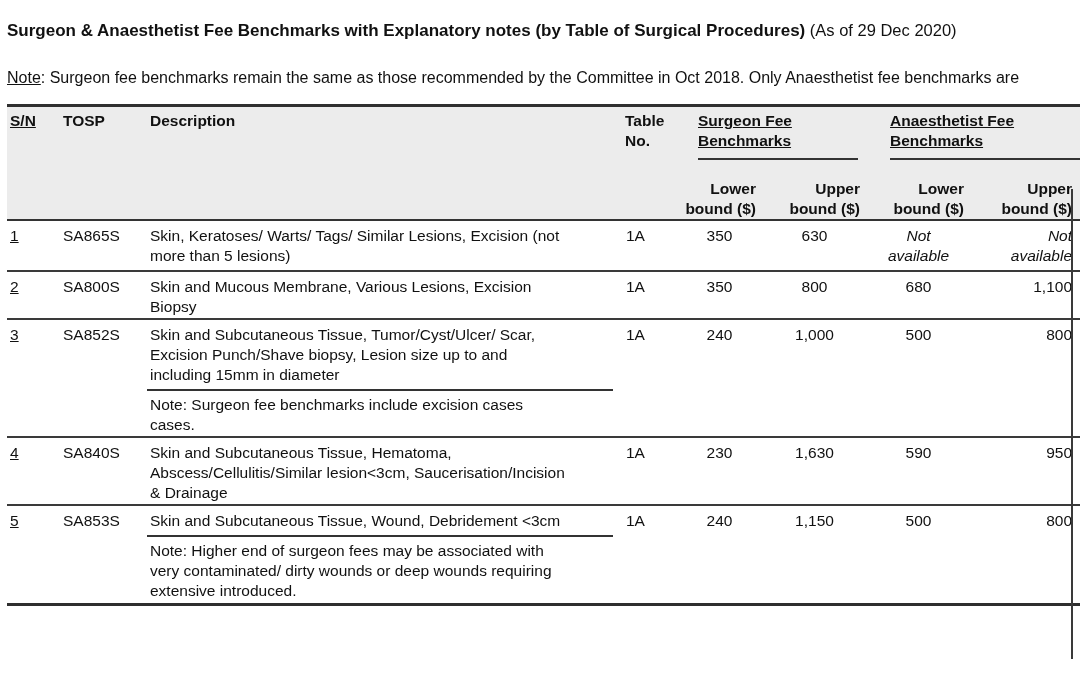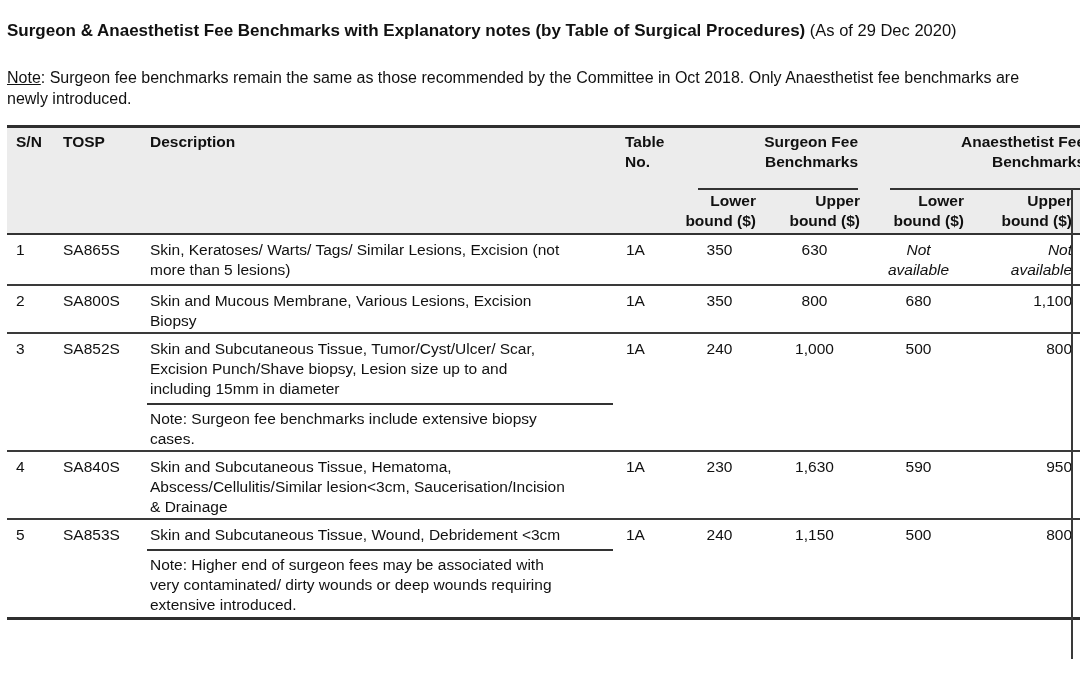--- a/index.html
+++ b/index.html
@@ -26,31 +26,31 @@
   table.fee-table {
     width: 1090px; table-layout: fixed; border-collapse: collapse;
     border-top: 3px solid #2f2f2f; border-bottom: 3px solid #2f2f2f;
     font-size: 15.5px; line-height: 20px; color: #111;
   }
   thead { background: #ececec; }
   th { font-weight: bold; text-align: left; vertical-align: top; padding: 4px 0 0 0; }
   thead tr.hdr-top { height: 42px; }
   thead tr.hdr-sub { height: 44px; }
   thead tr.hdr-top th[rowspan] { border-bottom: 2px solid #333; }
-  thead tr.hdr-sub th { border-bottom: 2px solid #333; padding-top: 1px; text-align: right; }
-
-  .col-sn   { padding-left: 9px; }
+  thead tr.hdr-sub th { border-bottom: 2px solid #333; padding-top: 19px; text-align: right; }
+
+  .col-sn   { padding-left: 3px; text-decoration: underline; }
   .col-tosp { padding-left: 4px; }
   .col-desc { padding-left: 3px; padding-right: 12px; }
   .col-tno  { text-align: left; }
   .num-a { text-align: center; padding-right: 12px; }
   .num-b { text-align: right; padding-right: 25px; }
 
   th.group { padding: 4px 14px 0 16px; border-bottom: none; }
-  th.group .group-label { text-align: right; border-bottom: 2px solid #333; padding-bottom: 16px; }
+  th.group .group-label { text-align: left; border-bottom: 2px solid #333; padding-bottom: 7px; text-decoration: underline; }
   th.group-anaes { padding: 4px 12px 0 18px; }
 
   tbody td { vertical-align: top; padding-top: 5px; }
   tbody tr { border-bottom: 2px solid #3a3a3a; }
   tbody tr:last-child { border-bottom: none; }
   tbody tr.r1 { height: 51px; }
   tbody tr.r2 { height: 48px; }
   tbody tr.r3 { height: 117px; }
   tbody tr.r4 { height: 59px; }
   tbody tr.r5 { height: 99px; }
@@ -67,21 +67,20 @@
 <body>
 
 <div class="doc">
 
   <div class="title-line">
     <span class="title-bold">Surgeon &amp; Anaesthetist Fee Benchmarks with Explanatory notes (by Table of Surgical Procedures)</span><span class="title-suffix"> (As of 29 Dec 2020)</span>
   </div>
 
   <div class="intro-note">
     <div><span class="note-label">Note</span><span>: Surgeon fee benchmarks remain the same as those recommended by the Committee in Oct 2018. Only Anaesthetist fee benchmarks are</span></div>
-    <div>newly introduced.</div>
   </div>
 
 
   <div class="table-wrap">
     <table class="fee-table">
       <colgroup>
         <col style="width:52px">
           <col style="width:88px">
           <col style="width:478px">
           <col style="width:57px">
@@ -147,21 +146,21 @@
             <td class="num-b">1,100</td>
           </tr>
           <tr class="r3">
             <td class="col-sn">3</td>
             <td class="col-tosp">SA852S</td>
             <td class="col-desc">
               <div>Skin and Subcutaneous Tissue, Tumor/Cyst/Ulcer/ Scar,</div>
               <div>Excision Punch/Shave biopsy, Lesion size up to and</div>
               <div>including 15mm in diameter</div>
               <div class="desc-divider"></div>
-              <div>Note: Surgeon fee benchmarks include extensive biopsy</div>
+              <div>Note: Surgeon fee benchmarks include excision cases</div>
               <div>cases.</div>
             </td>
             <td class="col-tno">1A</td>
             <td class="num-a">240</td>
             <td class="num-a">1,000</td>
             <td class="num-a">500</td>
             <td class="num-b">800</td>
           </tr>
           <tr class="r4">
             <td class="col-sn">4</td>

